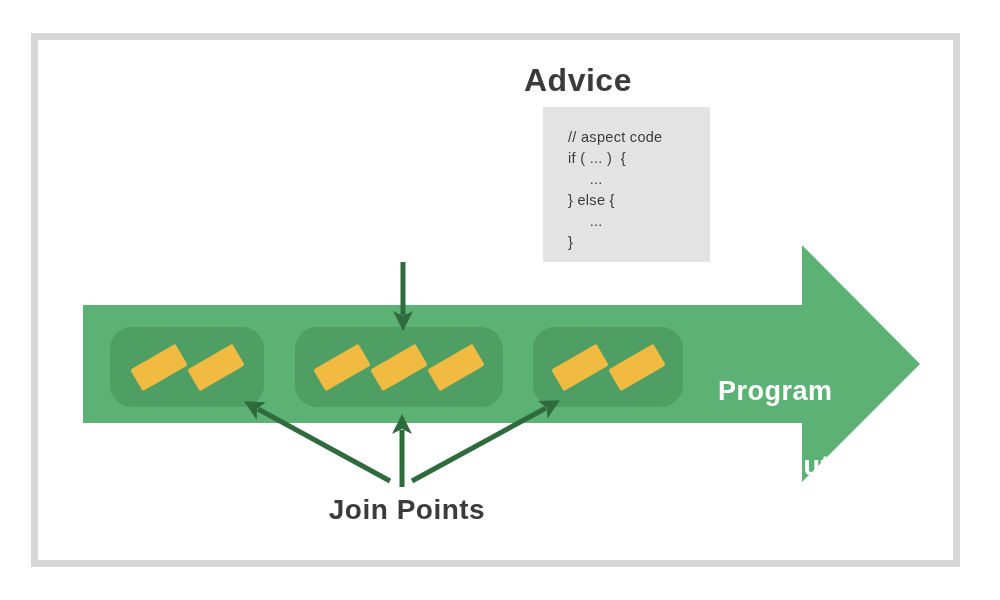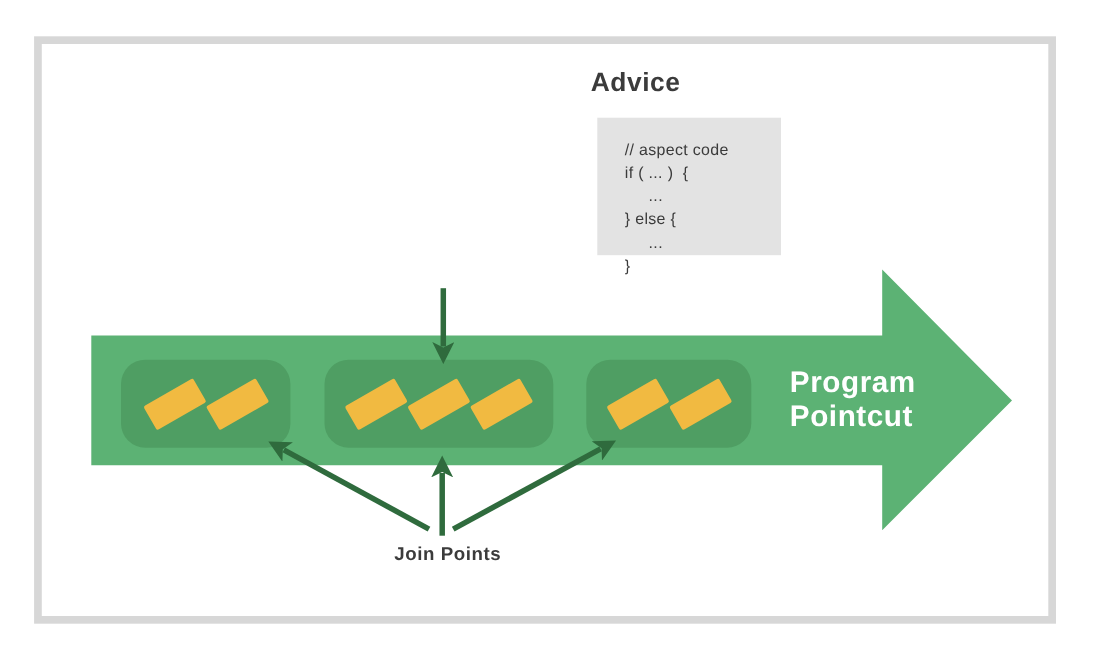--- a/index.html
+++ b/index.html
@@ -54,47 +54,47 @@
     border-radius: 2px;
     transform: rotate(-30deg);
     flex: 0 0 auto;
   }
   .heading {
     position: absolute;
     color: var(--c-text);
     font-weight: 700;
   }
   .advice-label {
-    left: 537px;
+    left: 524px;
     top: 62px;
-    font-size: 24px;
+    font-size: 32px;
     letter-spacing: 0.5px;
   }
   .pointcut-label {
     left: 340px;
     top: 224px;
     width: 130px;
     text-align: center;
     font-size: 23px;
     letter-spacing: 0.5px;
   }
   .joinpoints-label {
     left: 307px;
     top: 494px;
     width: 200px;
     text-align: center;
-    font-size: 17px;
+    font-size: 28px;
     letter-spacing: 0.5px;
   }
   .advice-box {
     position: absolute;
     left: 543px;
     top: 107px;
     width: 167px;
-    height: 125px;
+    height: 155px;
     background: var(--c-codebox);
     box-sizing: border-box;
     padding: 20px 8px 0 25px;
   }
   .advice-box .code-line {
     font-size: 14.5px;
     line-height: 21px;
     color: var(--c-text);
     white-space: pre;
     letter-spacing: 0.3px;
@@ -103,20 +103,21 @@
     position: absolute;
     left: 718px;
     top: 332px;
     color: var(--c-light_text);
     font-weight: 700;
     font-size: 27px;
     letter-spacing: 0.5px;
   }
   .program-exec-label .pe-line {
     line-height: 31px;
+    margin-top: 44px;
   }
 </style>
 </head>
 <body>
 
 <div class="stage">
 
   <div class="frame"></div>
 
   <svg class="arrow-shape-svg" viewBox="0 0 1000 600">

